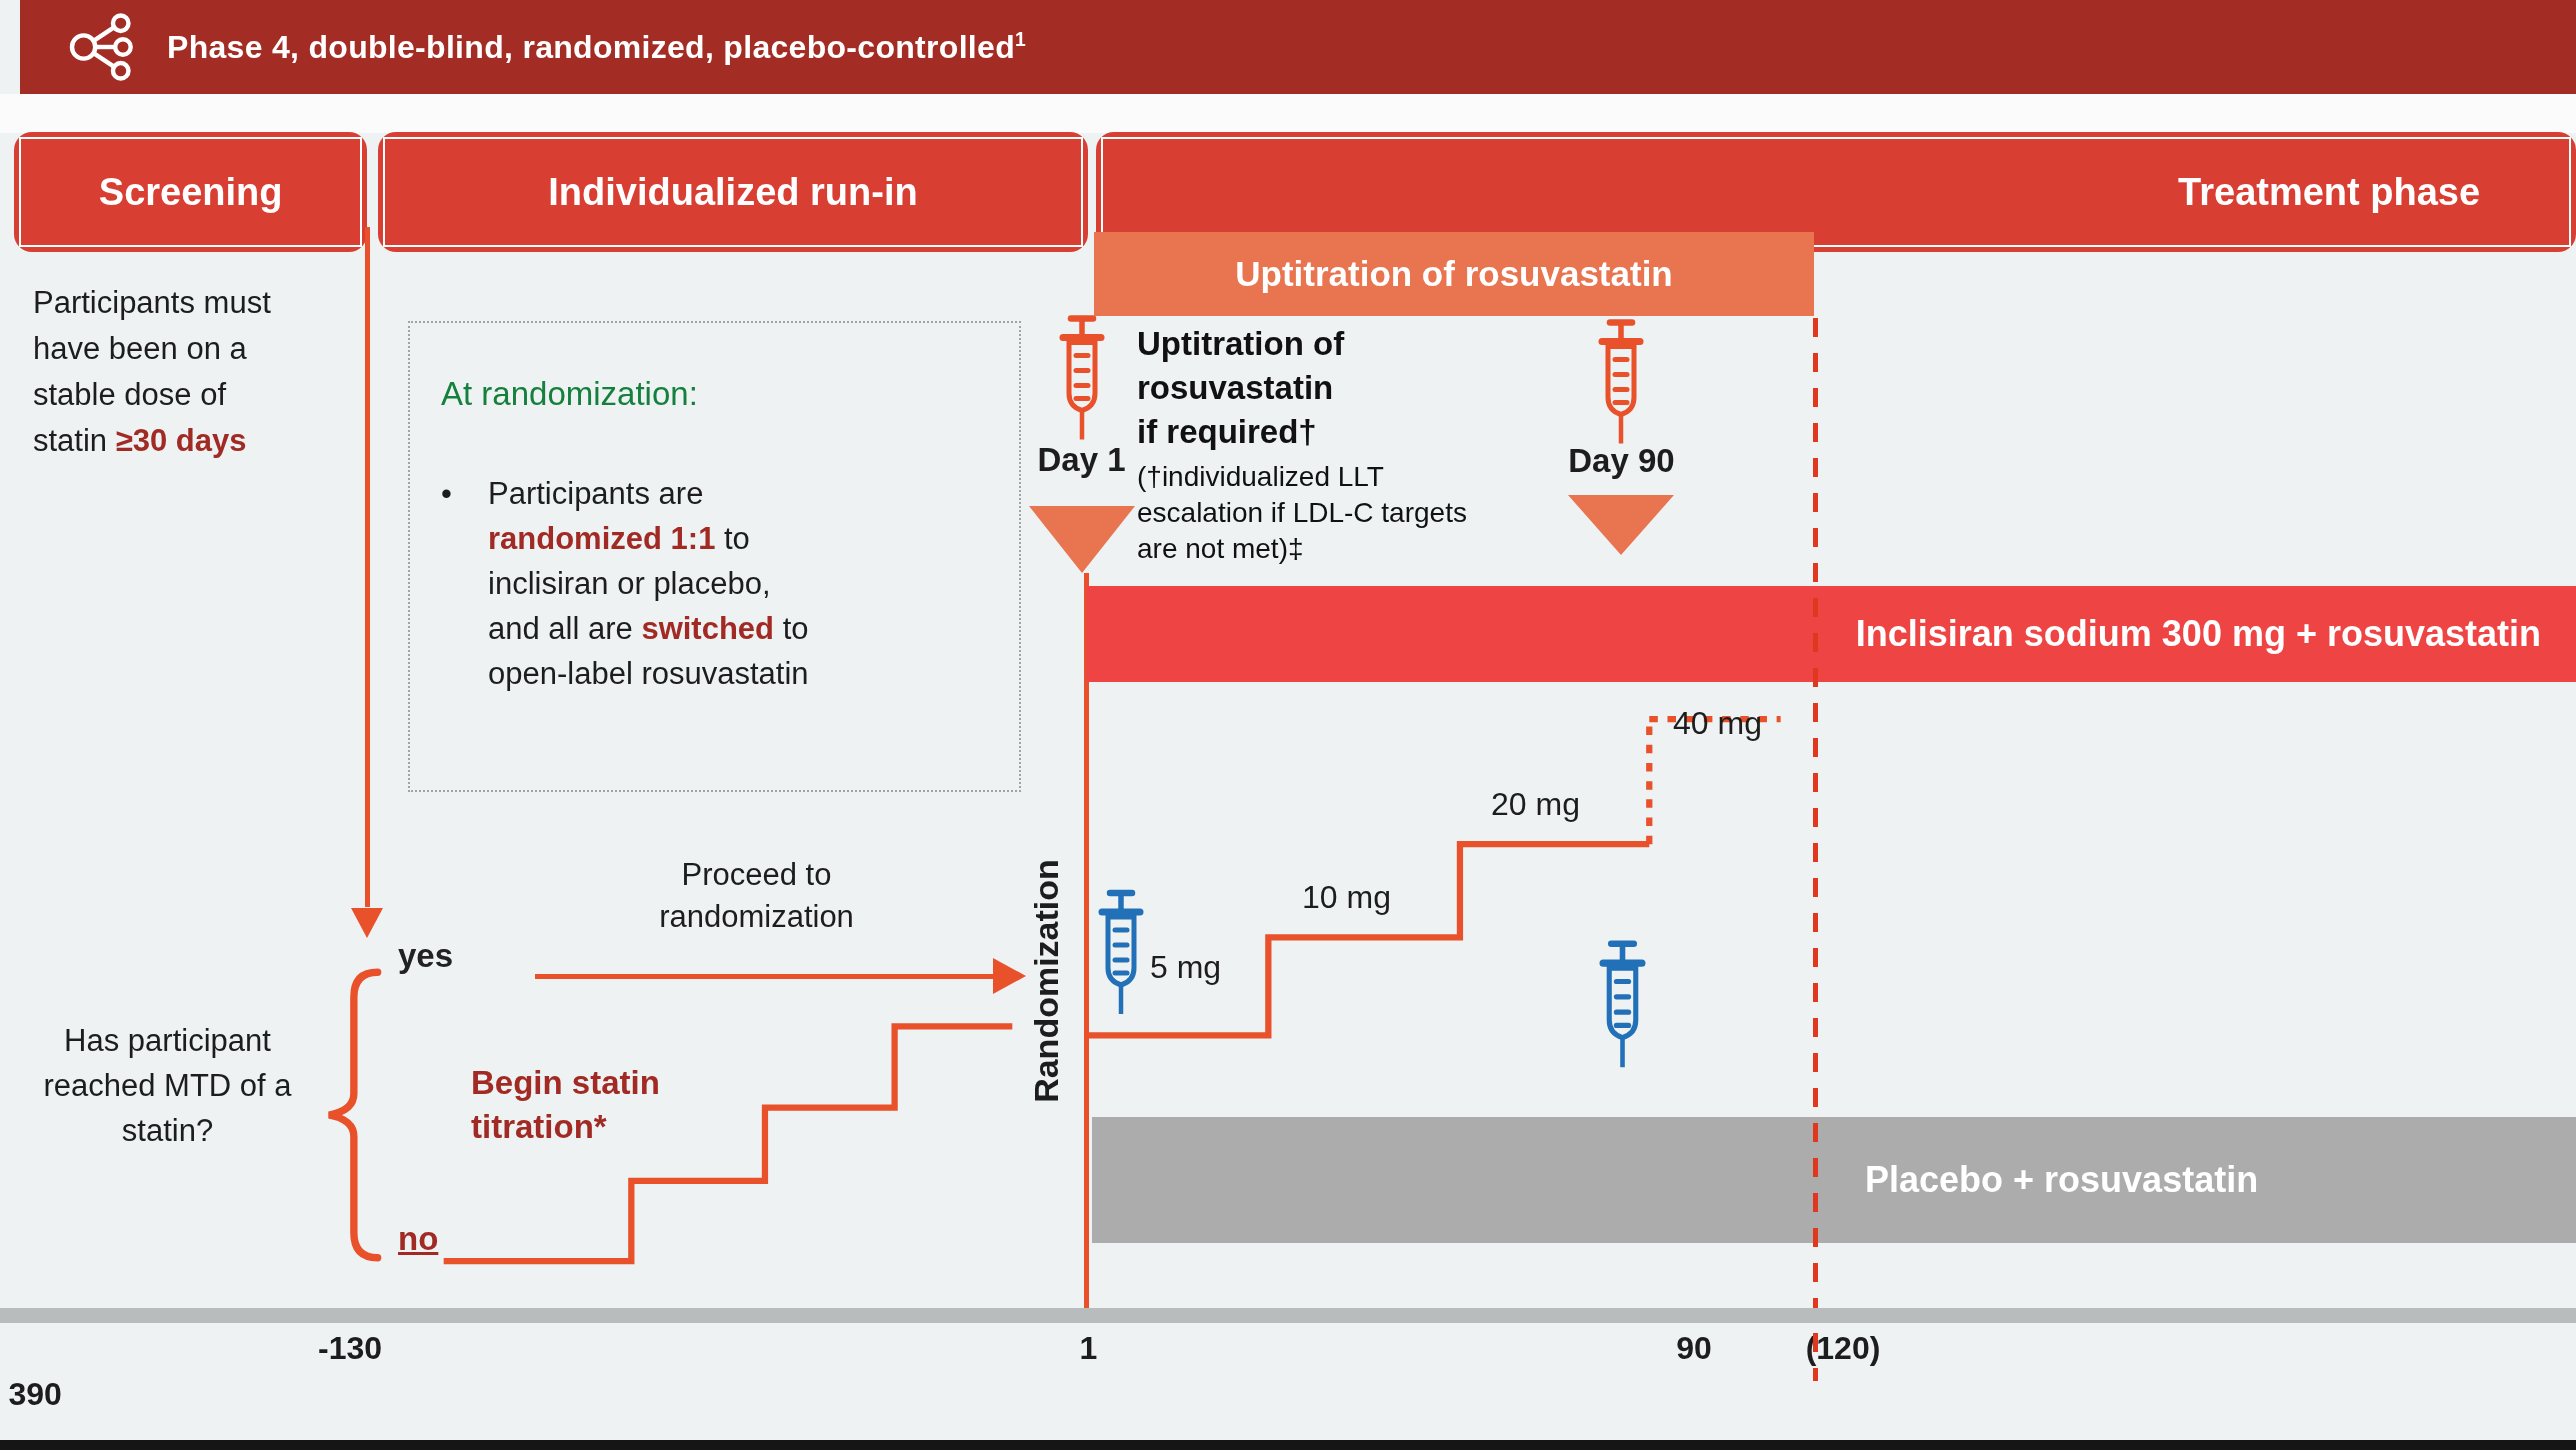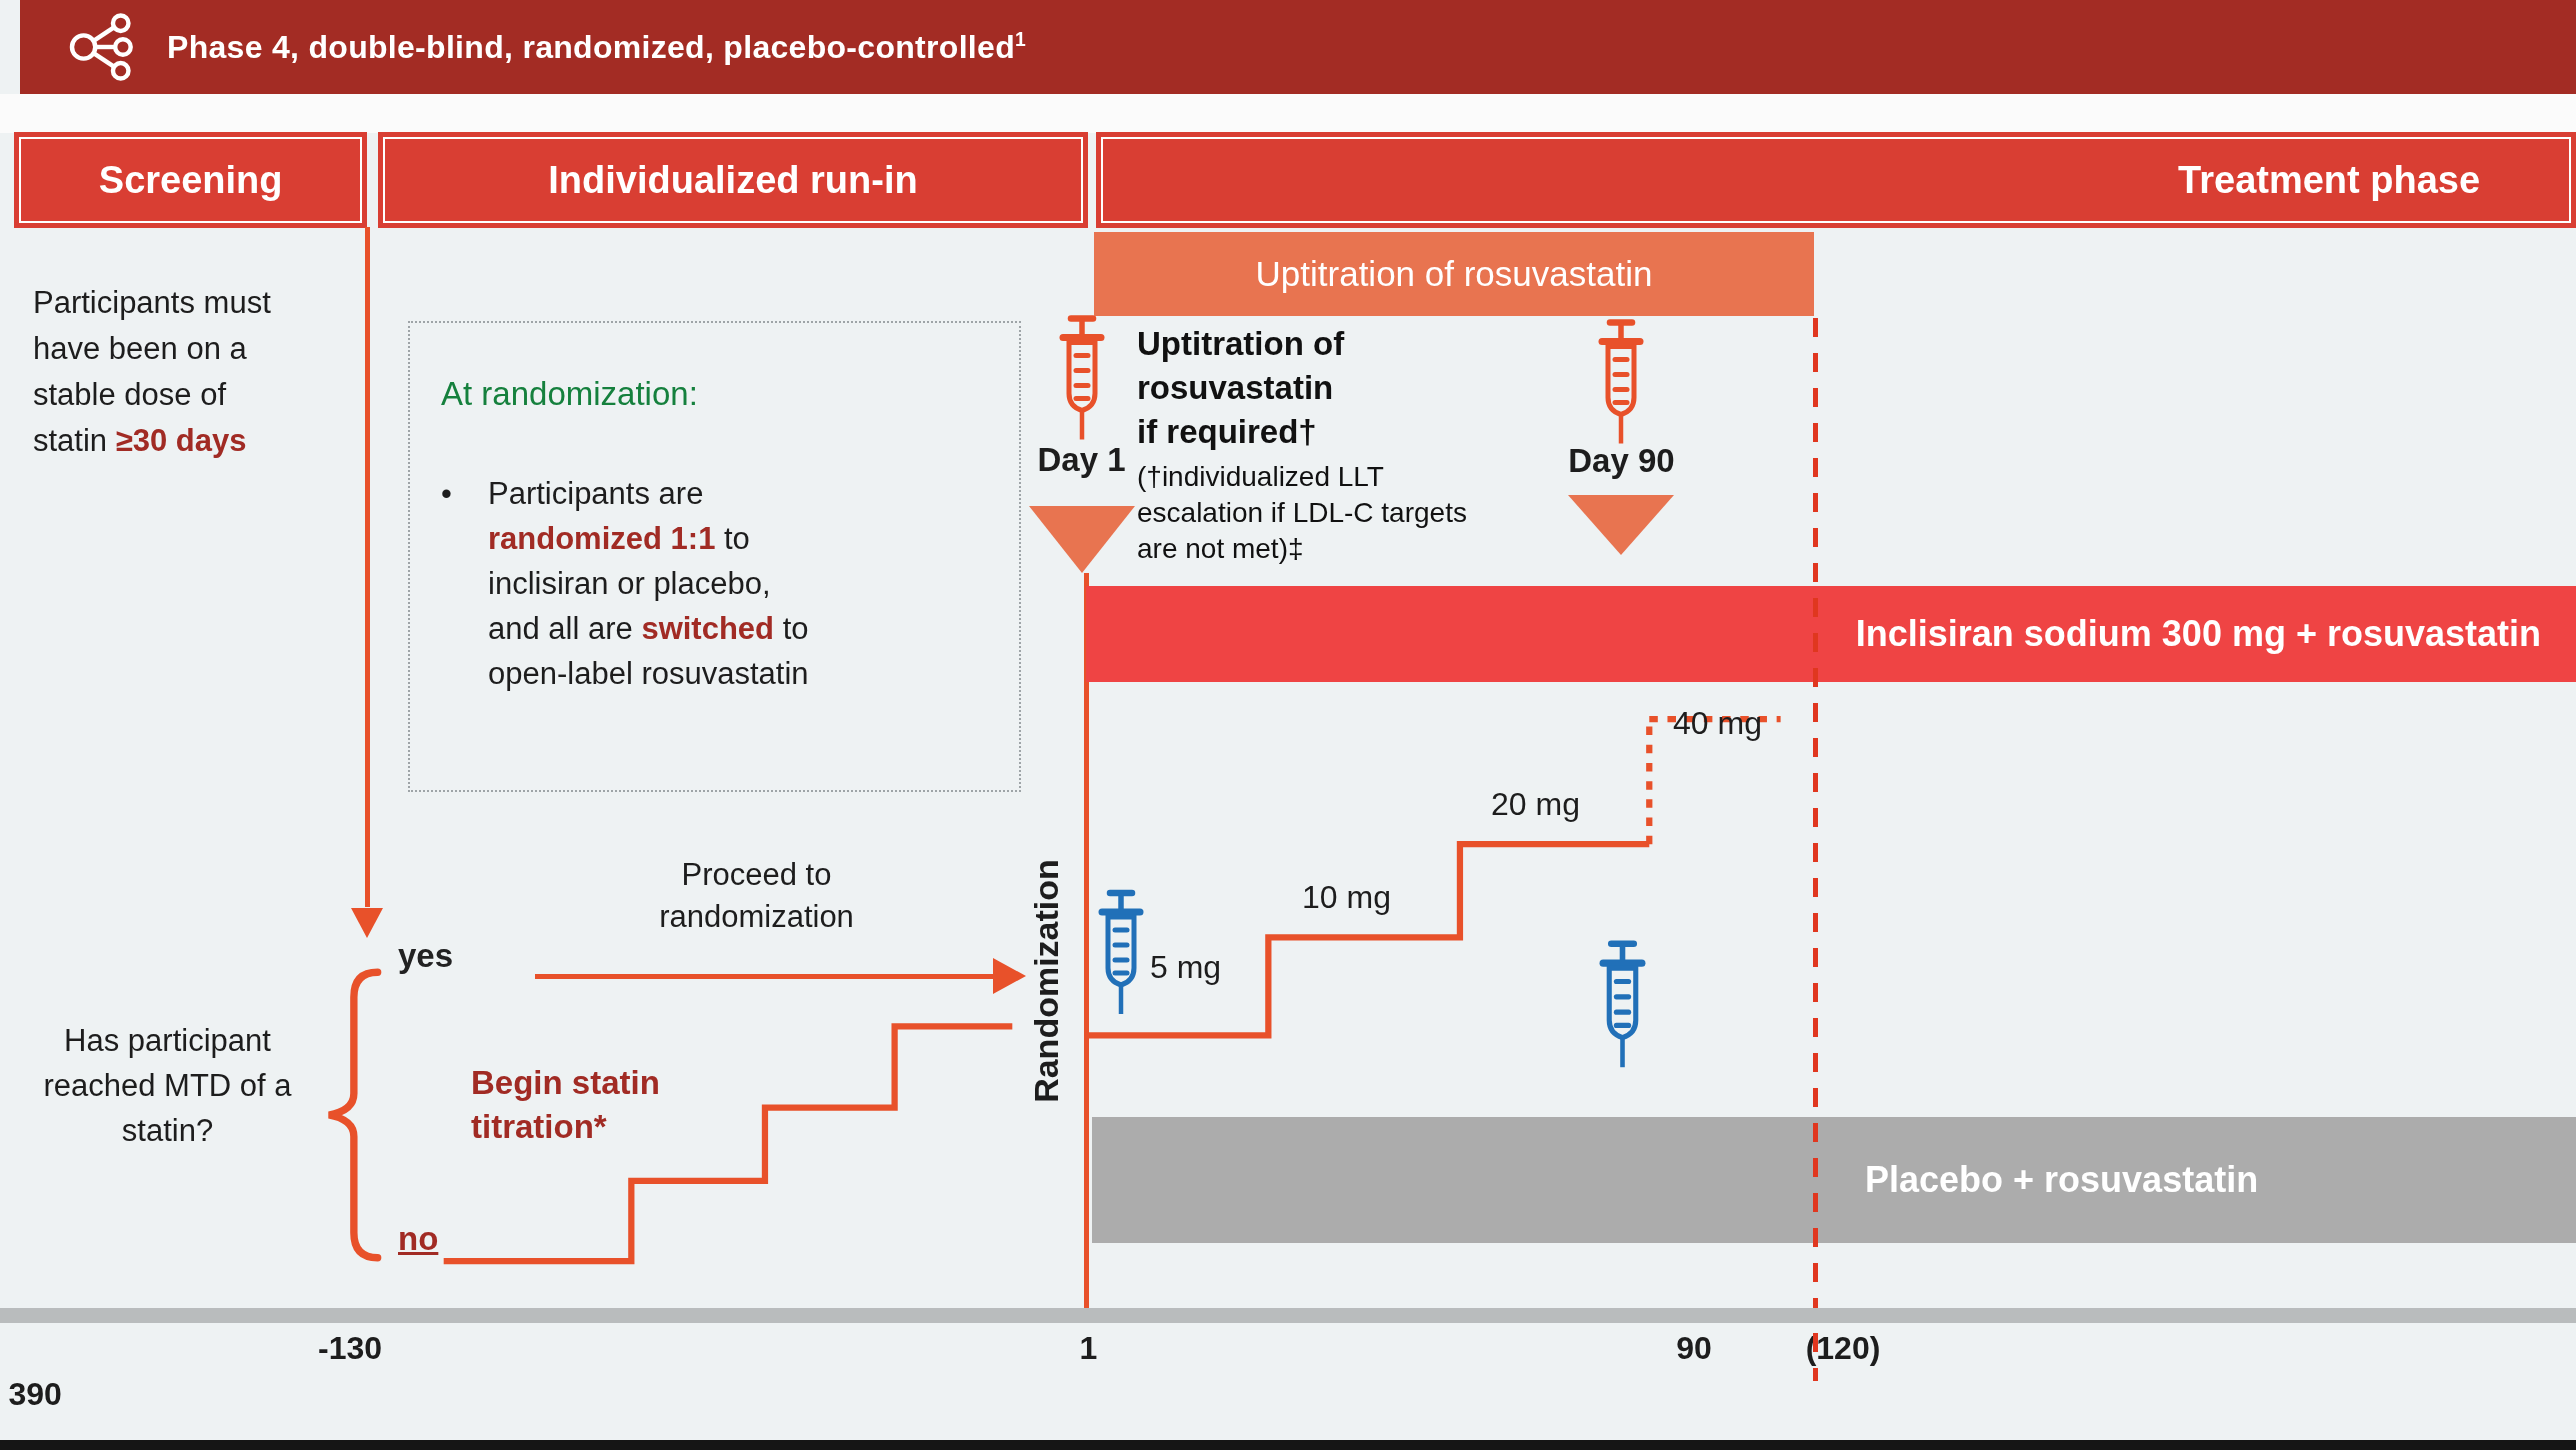--- a/index.html
+++ b/index.html
@@ -14,21 +14,21 @@
   .abs { position:absolute; }
 
   
   .topbar { left:0; top:0; width:2576px; height:94px; background:#A32C24; display:flex; align-items:center;margin-left:20px; }
   .topbar .ttl { color:#fff; font-size:32px; font-weight:bold; margin-left:147px; letter-spacing:0.3px; }
   .topbar sup { font-size:19.3px; }
   .share-ic { position:absolute; left:47px; top:11.4px; width:72px; height:72px; }
   .white-strip { left:0; top:94px; width:2576px; height:39px; background:#FBFBFB; }
 
   
-  .phasebox { top:132px; height:96px; background:#D93E33; }
+  .phasebox { top:132px; height:120px; background:#D93E33;border-radius:18px; }
   .phasebox .inner {
     position:absolute; left:5.1px; right:5.1px; top:5.1px; bottom:5.1px;
     border:2.8px solid #fff; display:flex; align-items:center; justify-content:center;
     color:#fff; font-size:38px; font-weight:bold;
   }
   #hdr-screening { left:14.2px; width:353px; }
   #hdr-runin { left:378px; width:710px; }
   #hdr-treatment { left:1096px; width:1480px; }
   #hdr-treatment .inner { justify-content:flex-start; }
   #hdr-treatment .inner span { padding-left:1075px; }
@@ -77,21 +77,21 @@
 
   .day-lbl { text-align:center; font-size:33px; font-weight:bold; color:#1d1d1d; }
   #day1-lbl { left:1022px; top:441px; width:119px; }
   #day90-lbl { left:1556px; top:442px; width:131px; }
   .tri { width:0; height:0; }
   #day1-tri { left:1029px; top:506px; border-left:53px solid transparent; border-right:53px solid transparent; border-top:67px solid #E87450; }
   #day90-tri { left:1568px; top:495px; border-left:53px solid transparent; border-right:53px solid transparent; border-top:60px solid #E87450; }
 
   
   .uptit-banner { left:1094px; top:232px; width:720px; height:84px; background:#E87450;
-    display:flex; align-items:center; justify-content:center; color:#fff; font-size:35px; font-weight:normal; }
+    display:flex; align-items:center; justify-content:center; color:#fff; font-size:35px; font-weight:bold; }
   .uptit-bold { left:1137px; top:322px; font-size:33px; font-weight:bold; color:#111; line-height:44px; white-space:pre-line; }
   .uptit-detail { left:1137px; top:459px; font-size:28px; color:#111; line-height:36px; white-space:pre-line; }
 
   .incl-banner { left:1086px; top:586px; width:1490px; height:96px; background:#ef4444;
     text-align:right; line-height:96px; color:#fff; font-size:36px; font-weight:bold; padding-right:35px; }
   .plac-banner { left:1092px; top:1117px; width:1484px; height:126px; background:#ACACAC;
     line-height:126px; color:#fff; font-size:36px; font-weight:bold; padding-left:773px; }
 
   .treat-stairs { left:1083px; top:714px; width:705px; height:327px; color:#E8512A; }
   .dose { font-size:32px; color:#1d1d1d; }

